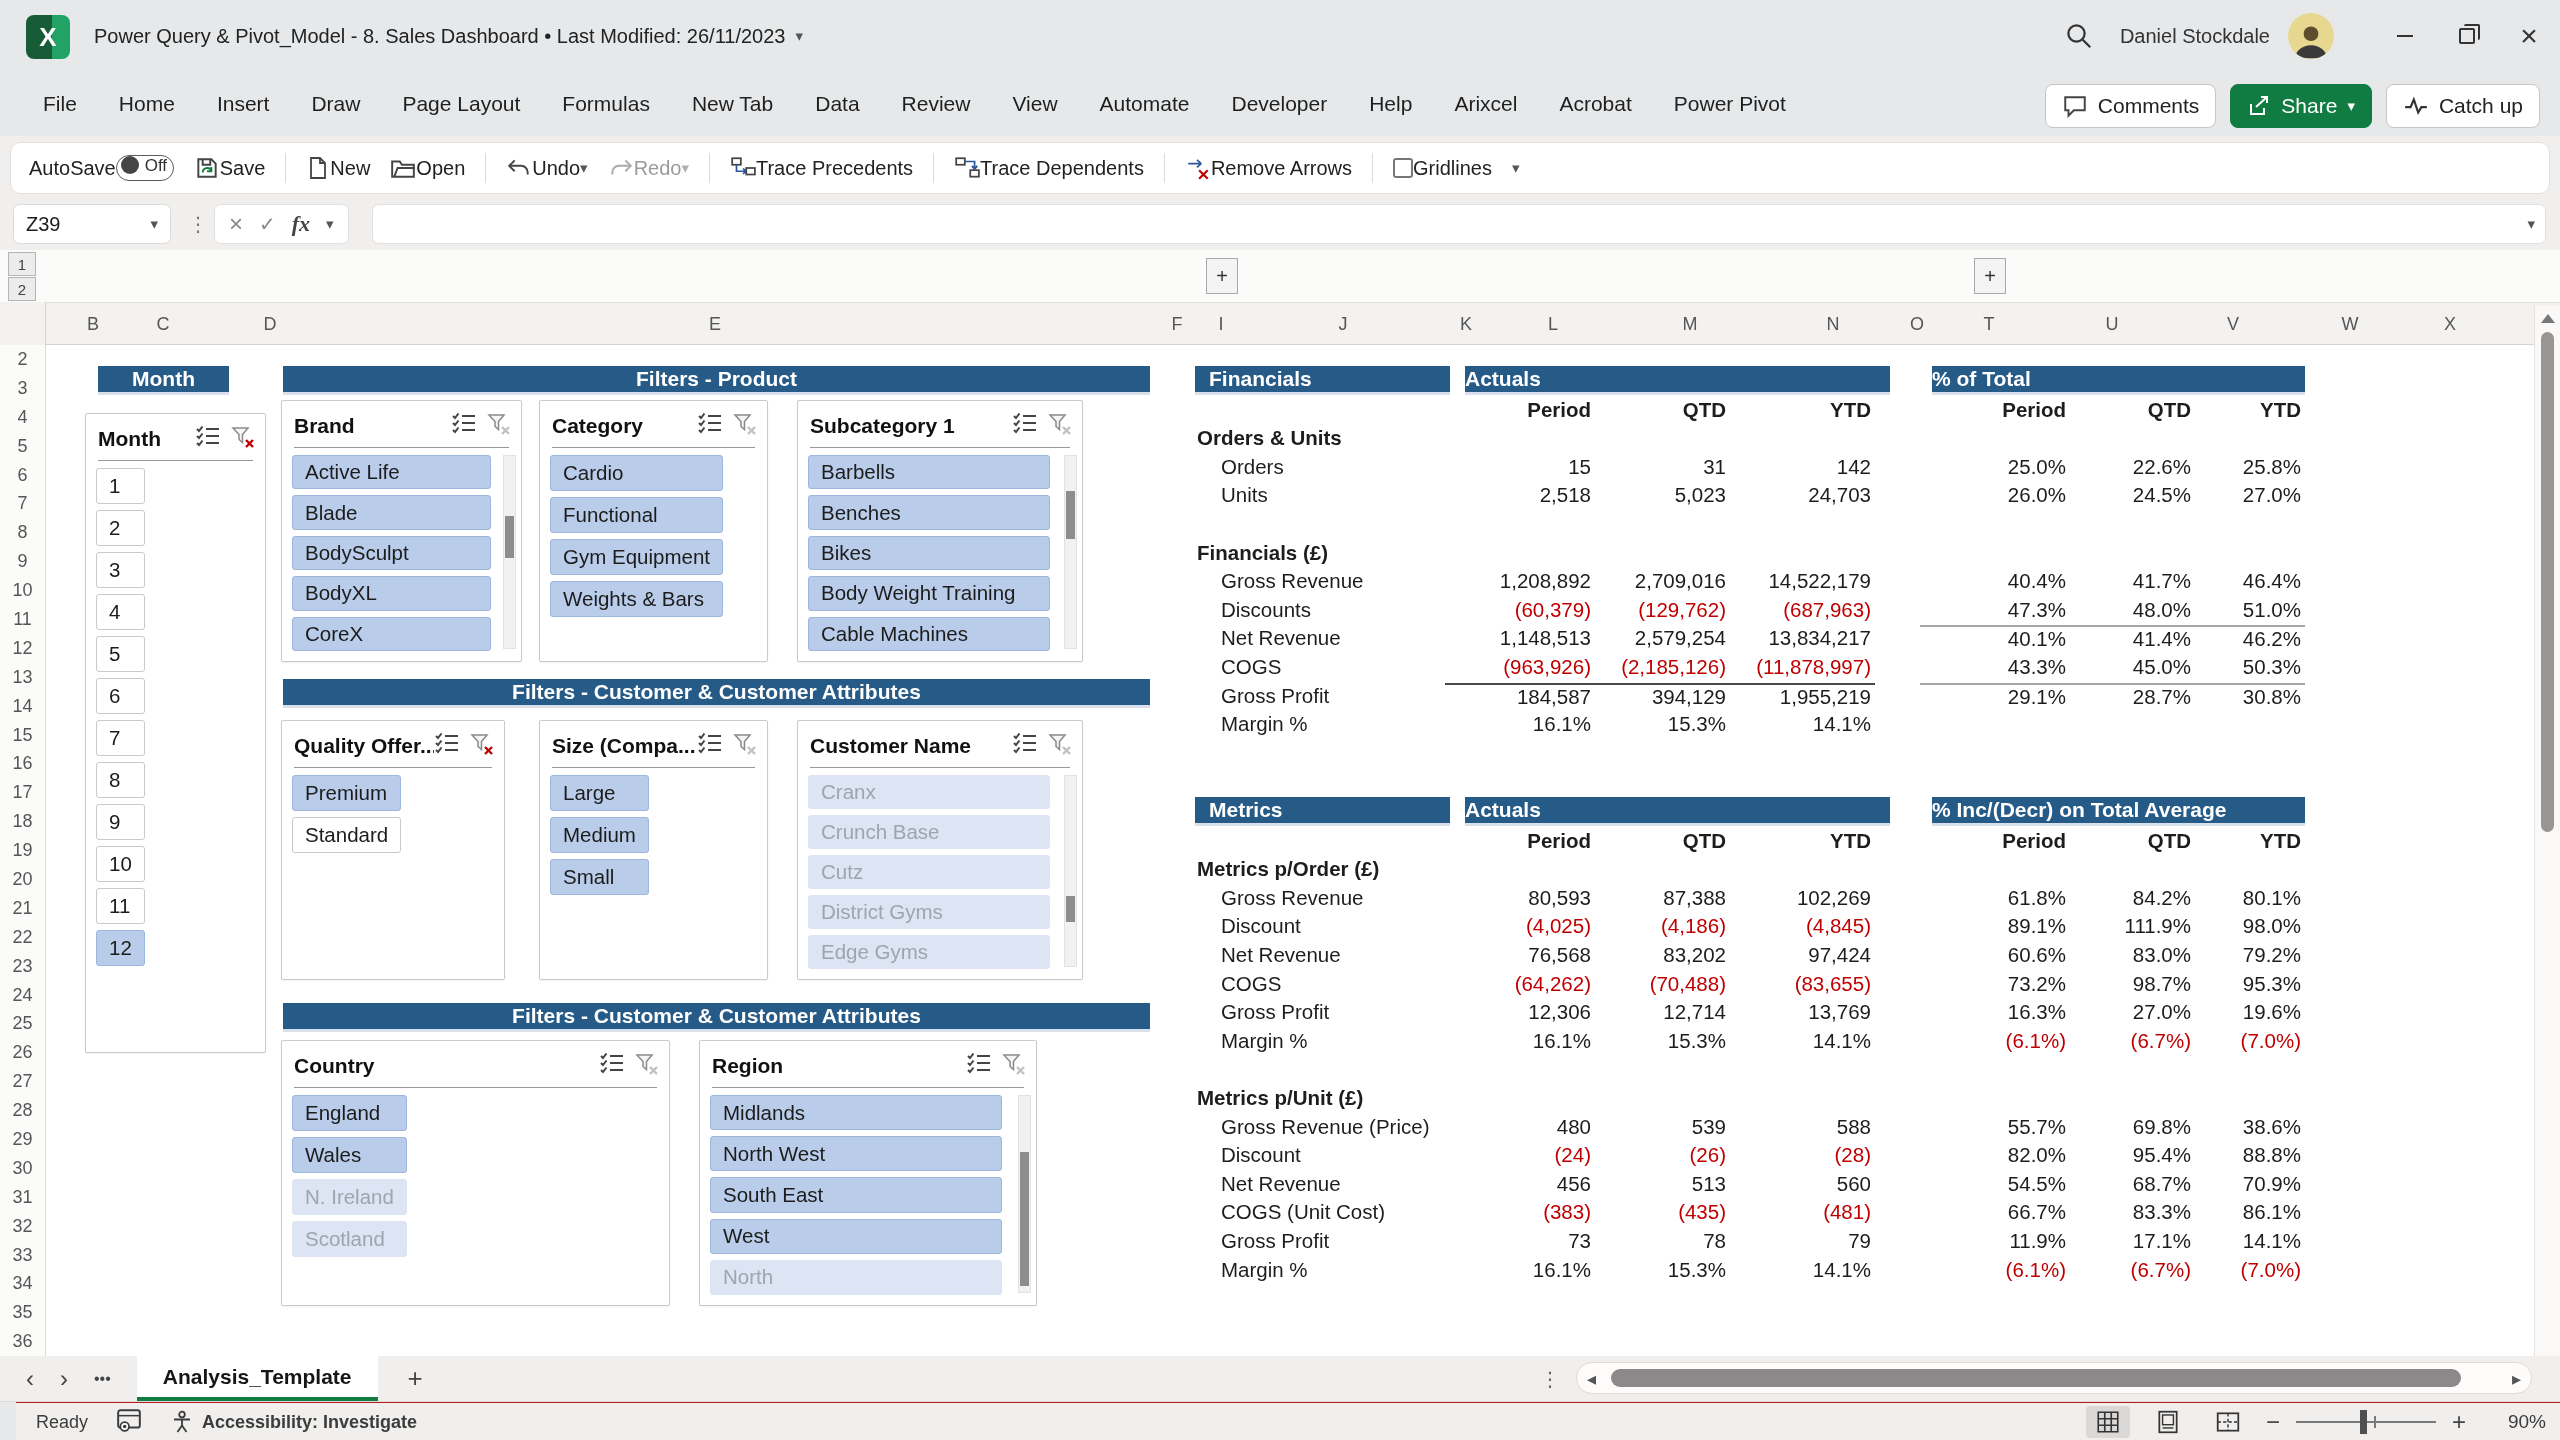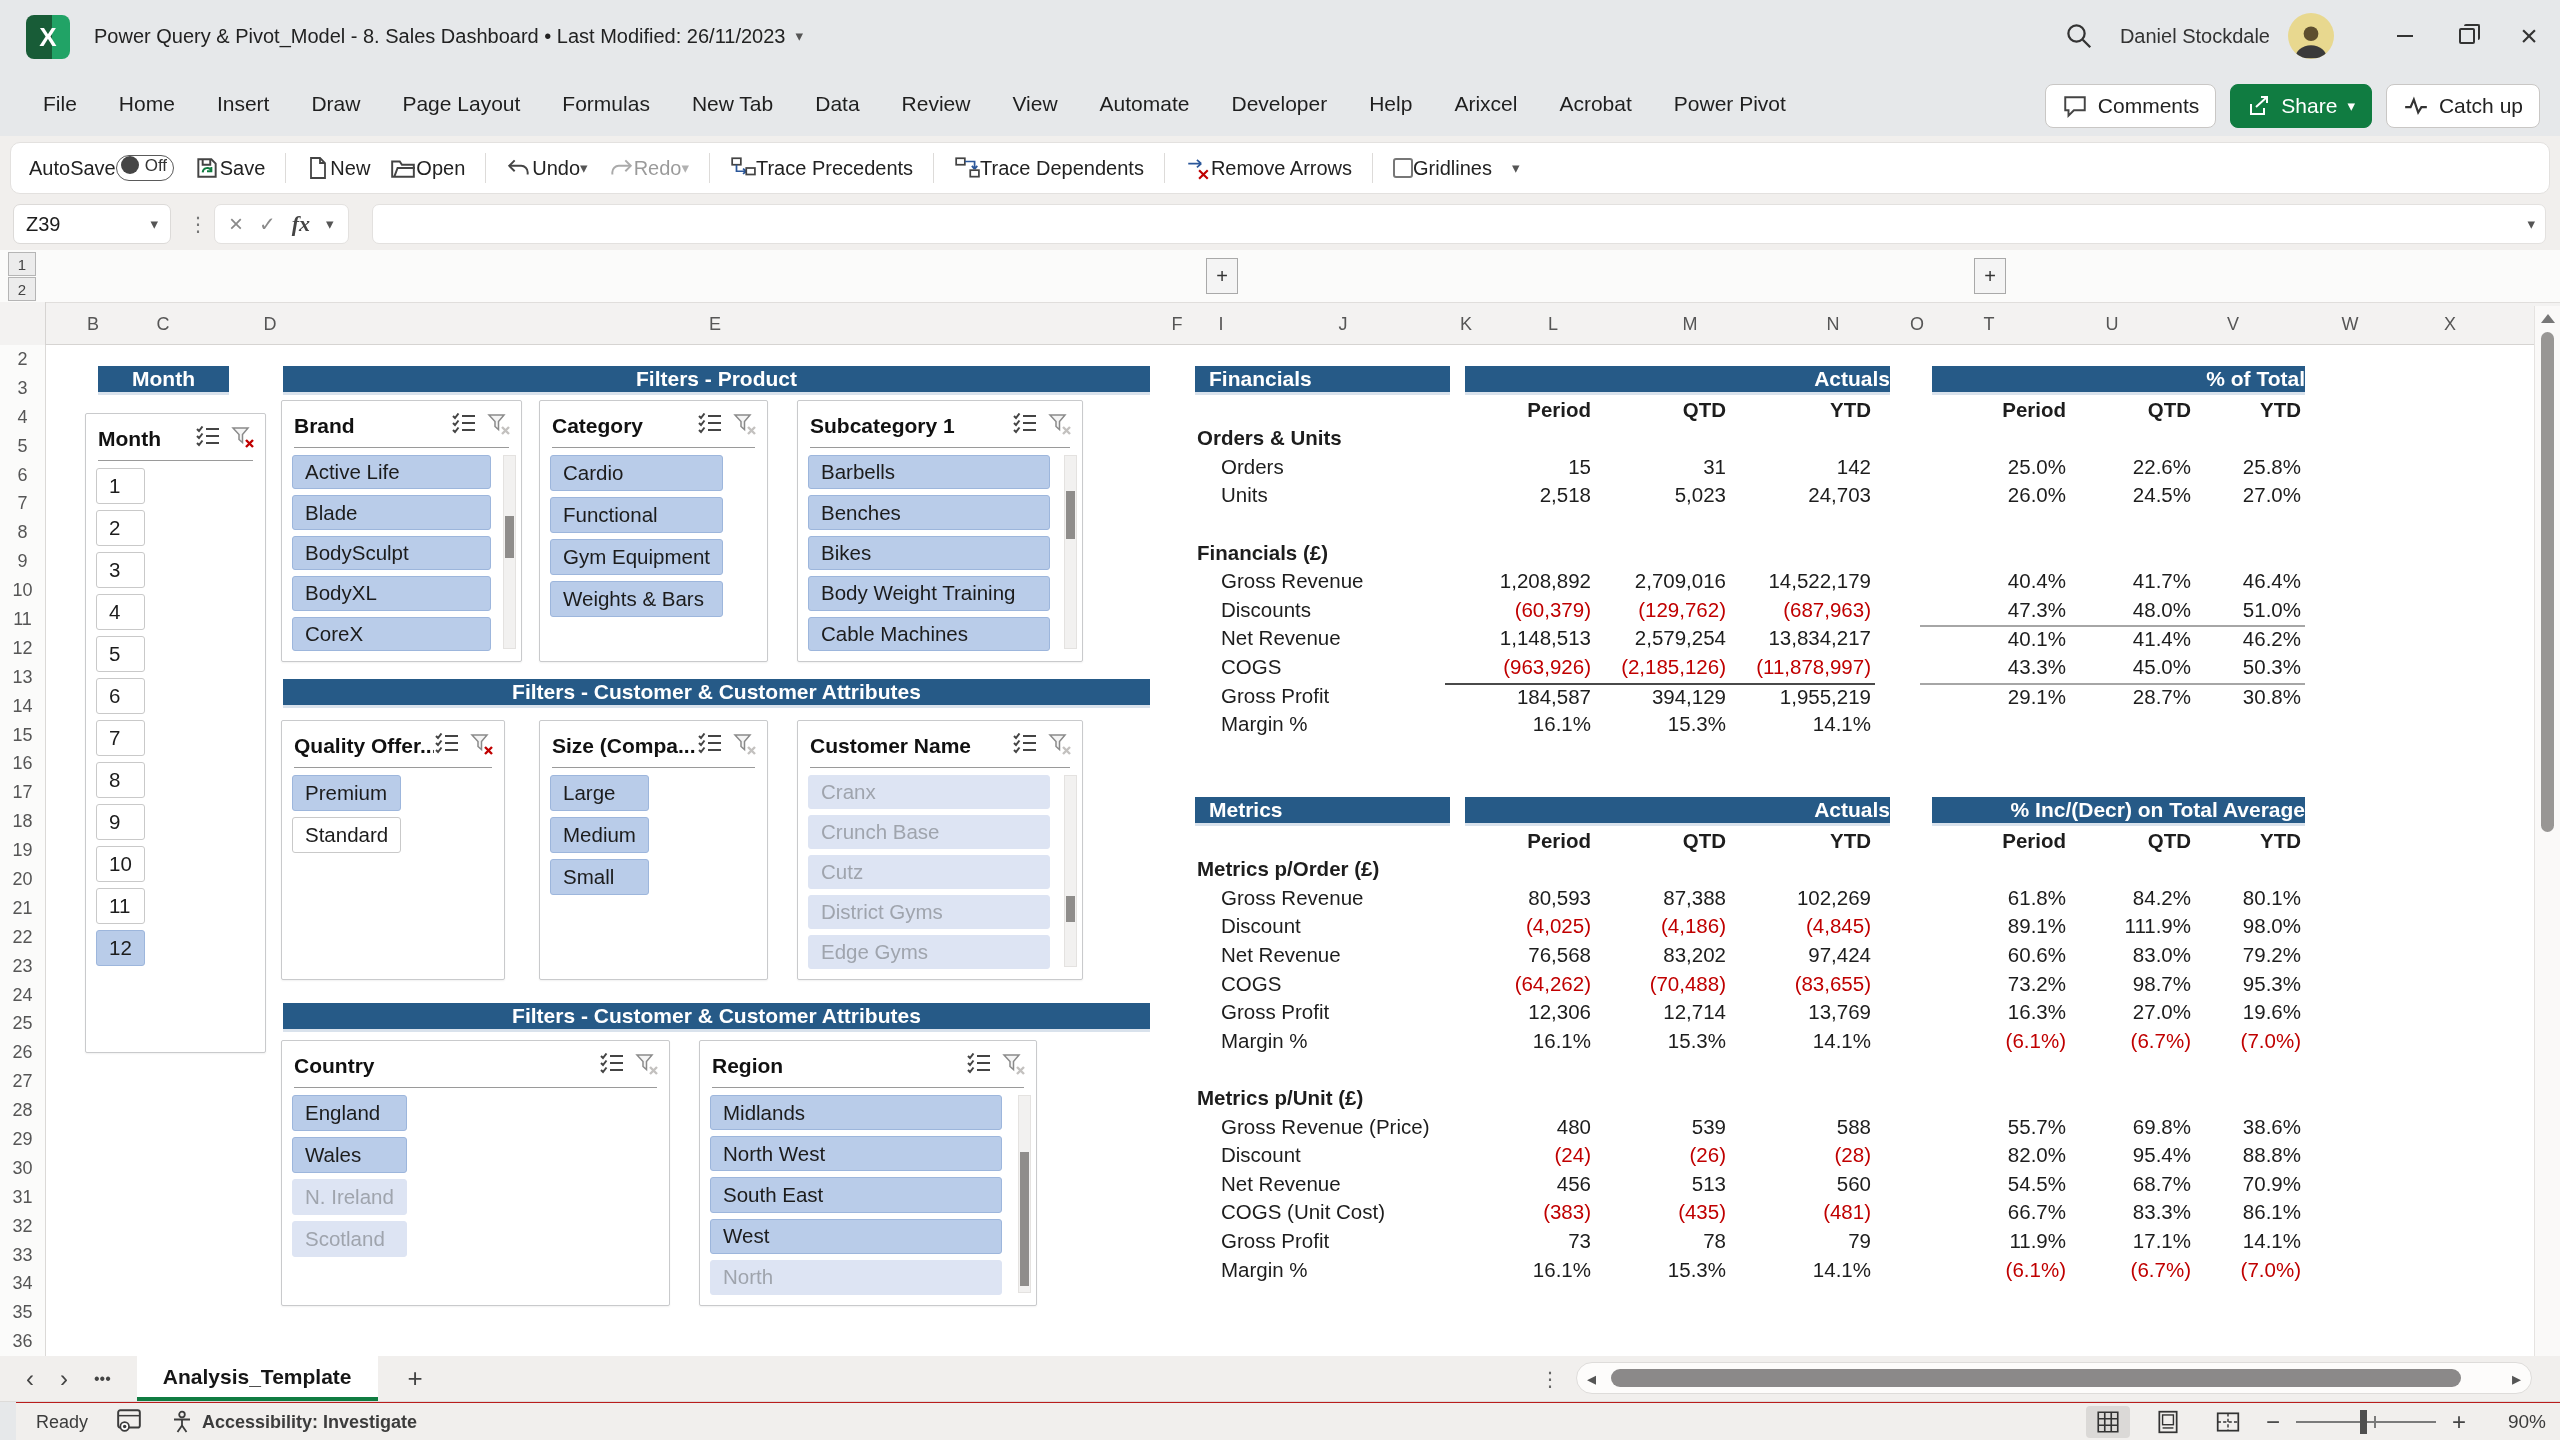--- a/index.html
+++ b/index.html
@@ -102,21 +102,21 @@
   .sl-item.faded { background:#DDE4F3; border-color:#DDE4F3; color:#9FA4AD; }
   .sl-scroll { position:absolute; top:54px; bottom:12px; right:5px; width:13px; background:#f2f1f0;
     border:1px solid #e4e2e0; }
   .sl-thumb { position:absolute; left:1px; width:9px; background:#8f8d8b; }
   .cf-icon.active svg .x { stroke:#C00000; }
   .cf-icon.inactive svg .x { stroke:#c3c1bf; }
 
   
   .ftable { position:absolute; left:1195px; width:1125px; font-size:20.5px; }
   .gbar { position:absolute; height:29px; background:#265A87; color:#fff; font-weight:700; font-size:21px;
-    display:flex; align-items:center; justify-content:flex-end; border-bottom:3px solid #d9e2ec; }
+    display:flex; align-items:center; justify-content:flex-start; border-bottom:3px solid #d9e2ec; }
   .gbar.left { justify-content:flex-start; padding-left:14px; }
   .tbody { position:absolute; left:0; right:0; display:flex; flex-direction:column; }
   .trow { display:grid; grid-template-columns:250px 150px 135px 145px 45px 150px 125px 110px;
     height:28.6px; align-items:center; }
   .trow .lbl { padding-left:2px; white-space:nowrap; }
   .trow.data .lbl { padding-left:26px; }
   .trow.section .lbl { font-weight:700; }
   .num { text-align:right; padding-right:4px; }
   .thead .num { font-weight:700; }
   .neg { color:#C00000; }

